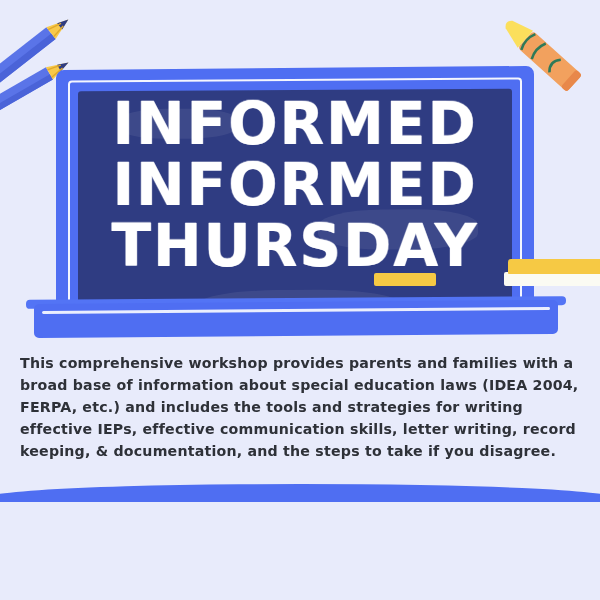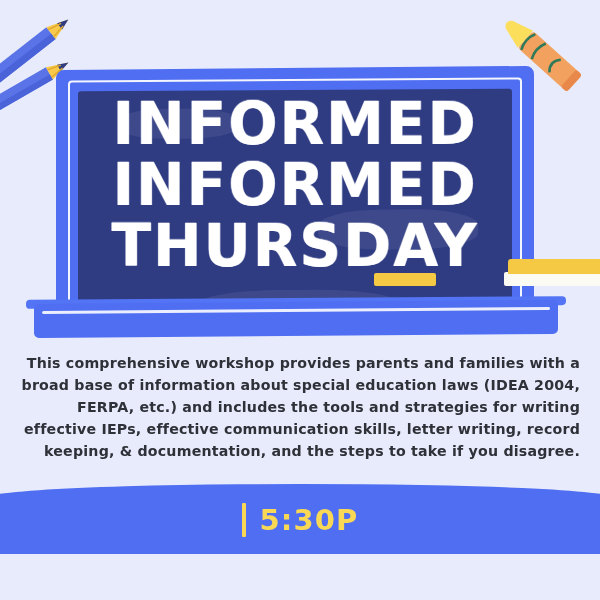--- a/index.html
+++ b/index.html
@@ -10,21 +10,21 @@
     width: 600px;
     height: 600px;
     overflow: hidden;
     background: #e8ebfb;
     font-family: "Liberation Sans", sans-serif;
   }
 
   #poster {
     position: relative;
     width: 600px;
-    height: 600px;
+    height: 502px;
     background: #e8ebfb;
     overflow: hidden;
   }
 
   
   .deco {
     position: absolute;
     pointer-events: none;
   }
 
@@ -188,21 +188,21 @@
     border-radius: 4px;
     transform: skewY(-0.4deg);
   }
 
   
   #body-copy {
     position: absolute;
     left: 20px;
     right: 20px;
     top: 352px;
-    text-align: right;
+    text-align: left;
     color: #2e3138;
     font-family: "DejaVu Sans", sans-serif;
     font-size: 14.2px;
     font-weight: bold;
     line-height: 1.55;
     letter-spacing: 0.2px;
   }
 
   
   #banner {

